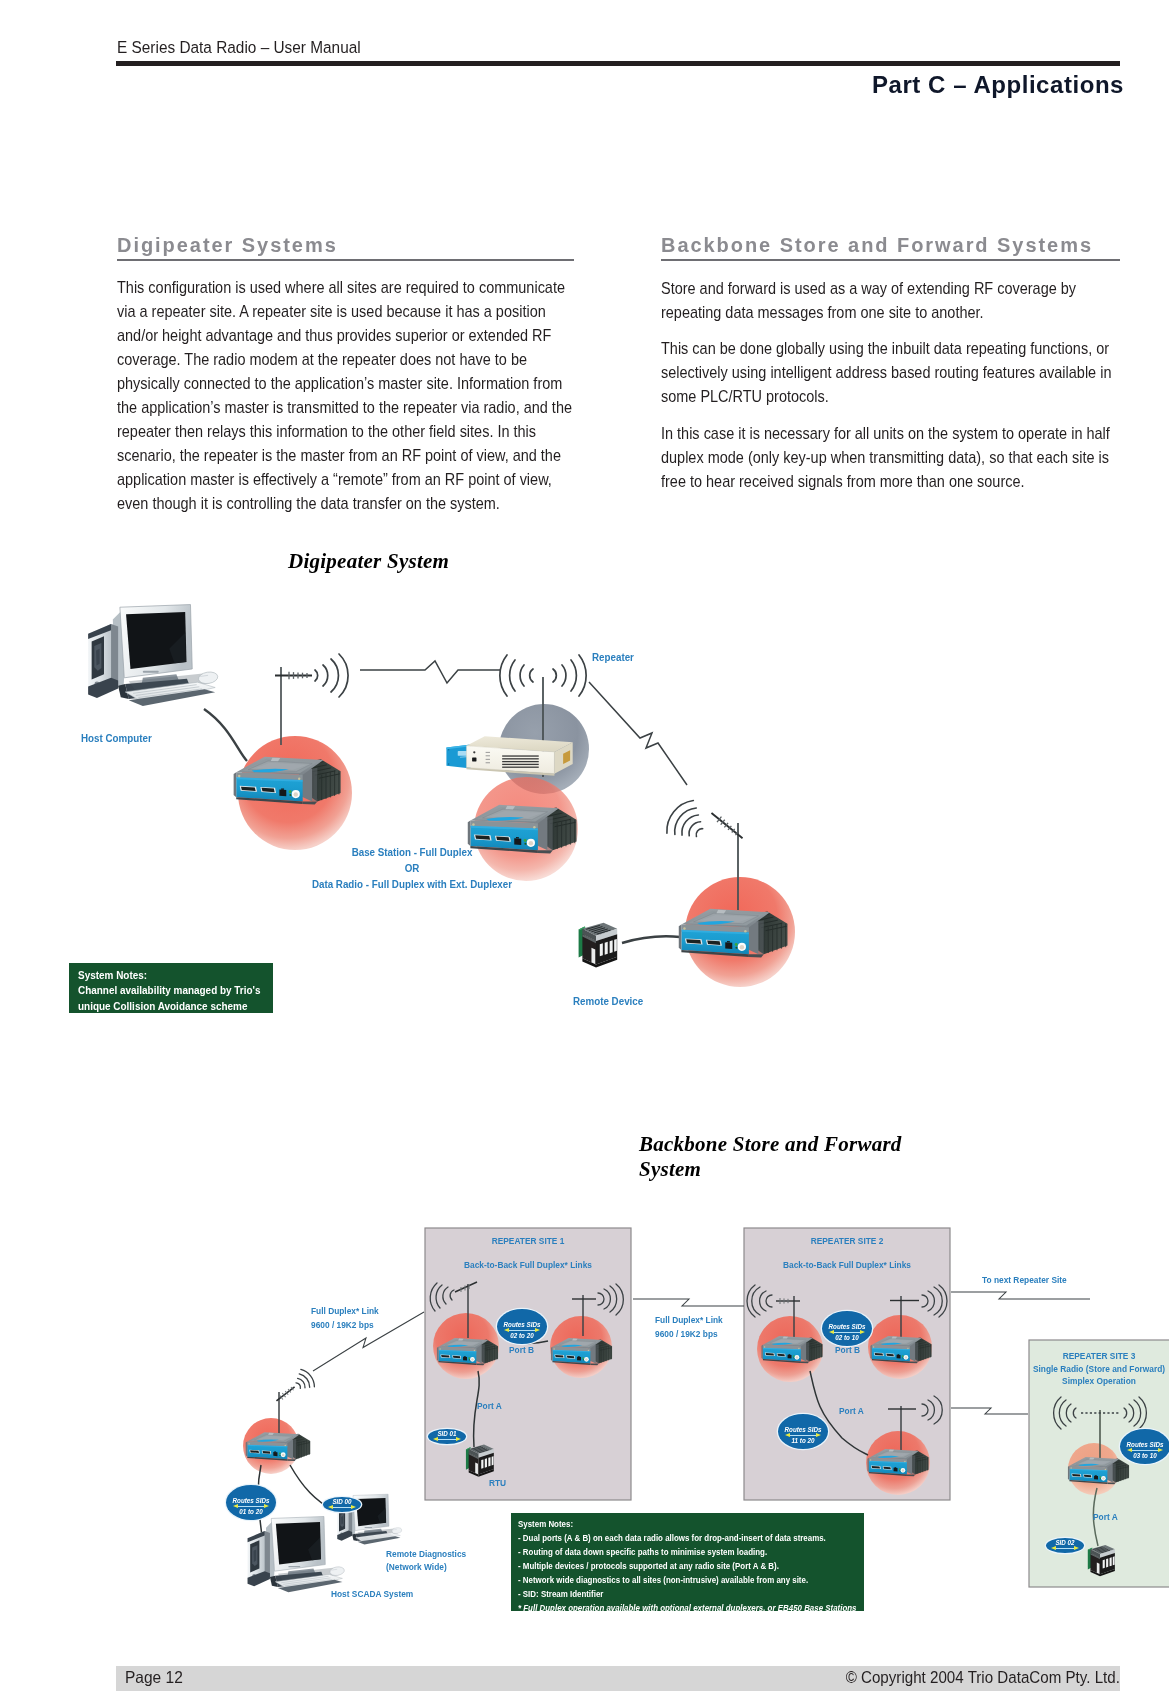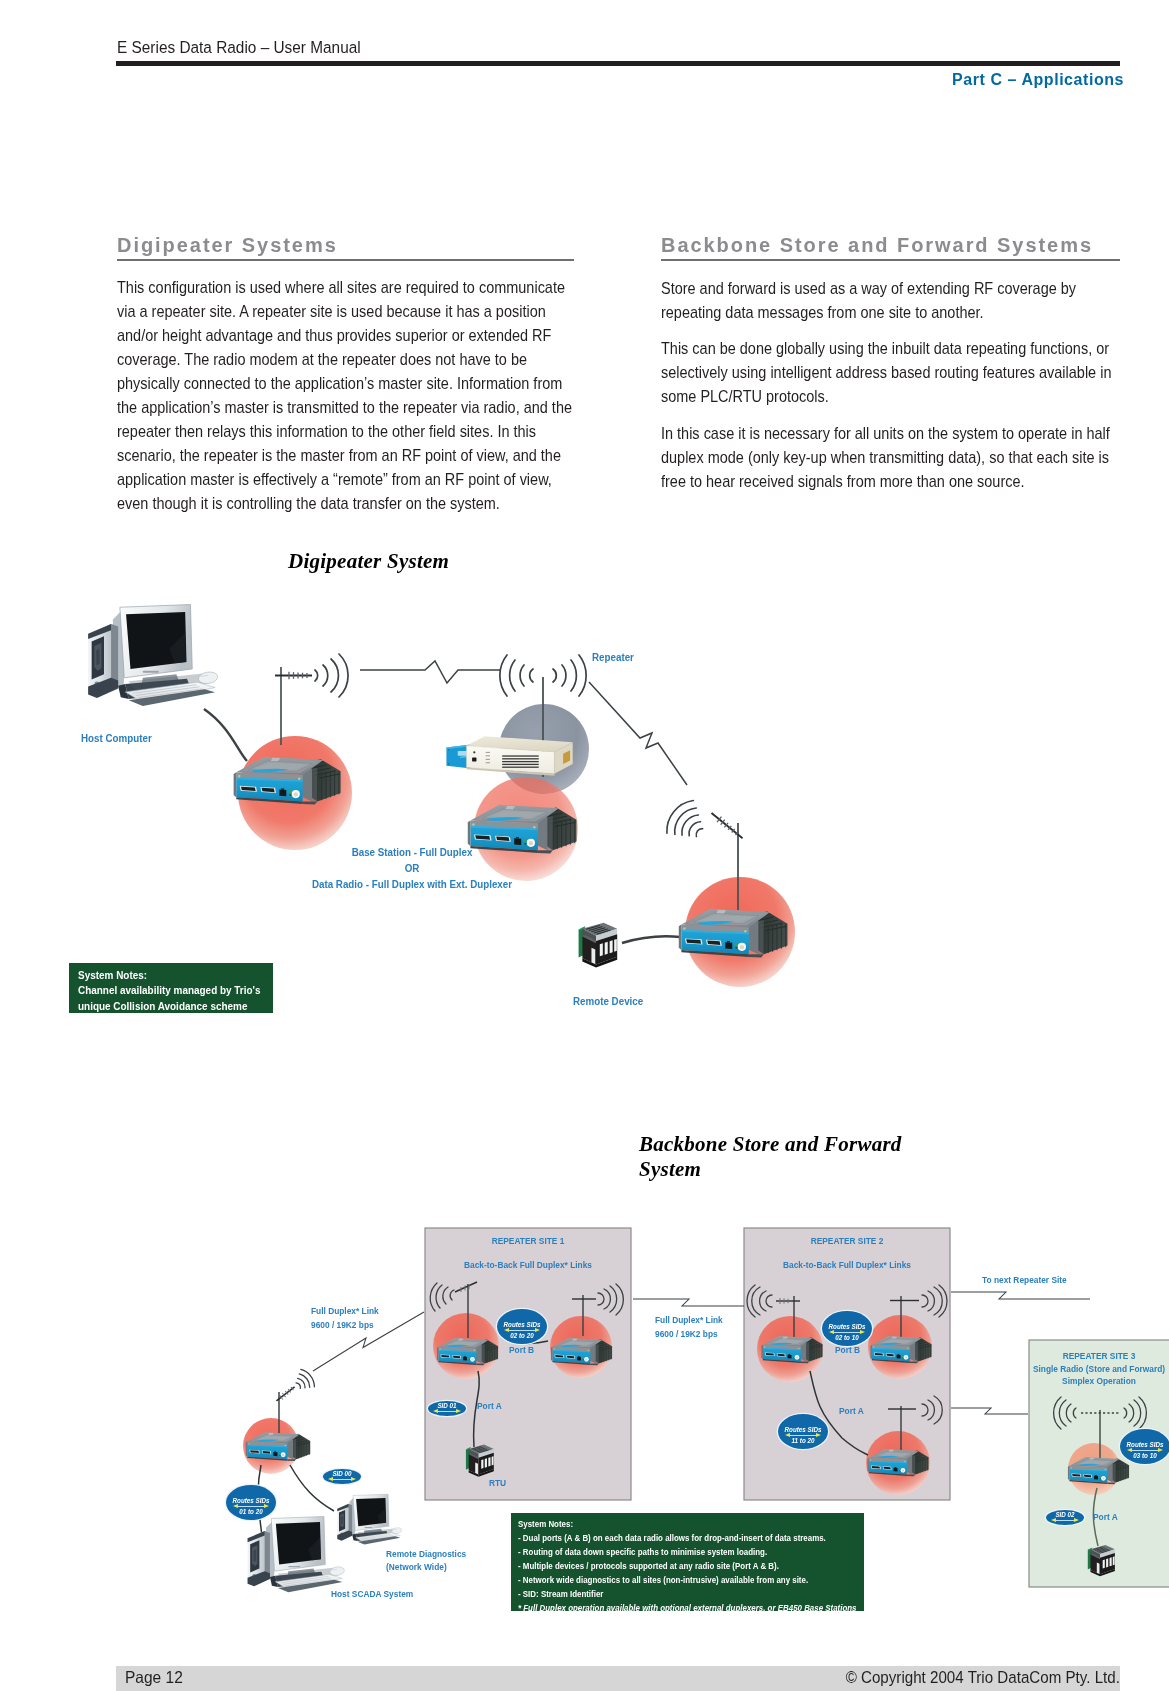--- a/index.html
+++ b/index.html
@@ -5,21 +5,21 @@
 <style>
   html,body{margin:0;padding:0;background:#fff;}
   body{width:1169px;height:1691px;overflow:hidden;font-family:"Liberation Sans",sans-serif;}
   #page{position:relative;width:1169px;height:1371px;background:#fff;}
   .abs{position:absolute;}
 
   
   #hdr-title{left:117px;top:37px;font-size:17.2px;color:#231f20;letter-spacing:0;
              transform:scaleX(.895);transform-origin:left top;white-space:nowrap;}
   #hdr-rule{left:116px;top:61px;width:1004px;height:5px;background:#231f20;}
-  #hdr-part{right:45px;top:71px;font-size:16px;font-weight:bold;color:#0369a1;
+  #hdr-part{right:45px;top:71px;font-size:24px;font-weight:bold;color:#0f172a;
             letter-spacing:.55px;white-space:nowrap;}
 
   
   .sec-h{font-size:20px;font-weight:bold;color:#8b8b90;letter-spacing:1.95px;white-space:nowrap;}
   .sec-rule{height:2px;background:#6e6e73;}
 
   
   .body-col{font-size:16.6px;line-height:24.05px;color:#231f20;
             transform:scaleX(.872);transform-origin:left top;}
   .body-col p{margin:0 0 12.2px 0;}
@@ -52,21 +52,21 @@
   .badge{background:#1168a8;border-radius:50%;color:#fff;text-align:center;
          font-style:italic;font-weight:bold;box-shadow:0 0 0 1.3px #eaf4fb;}
   .badge .bl1,.badge .bl2{font-size:7.3px;line-height:8.3px;white-space:nowrap;transform:scaleX(.86);}
   .badge .bar{height:1.6px;margin:0.6px auto;background:#b7e0f4;position:relative;}
   .badge .bar:before,.badge .bar:after{content:"";position:absolute;top:-1.7px;
         border-top:2.5px solid transparent;border-bottom:2.5px solid transparent;}
   .badge .bar:before{left:-5px;border-right:5px solid #e9e942;}
   .badge .bar:after{right:-5px;border-left:5px solid #e9e942;}
   .badge.b2{width:50px;height:23px;padding-top:12px;}
   .badge.b2 .bar{width:26px;}
-  .badge.b1{width:38px;height:14px;padding-top:1px;}
+  .badge.b1{width:38px;height:14px;padding-top:1px;margin-top:28px;}
   .badge.b1 .bar{width:18px;}
   svg{display:block;}
 </style>
 </head>
 <body>
 
 <svg id="sprites" width="0" height="0" style="position:absolute" aria-hidden="true">
   <defs>
 
     <radialGradient id="gRed" cx="44%" cy="36%" r="64%">

